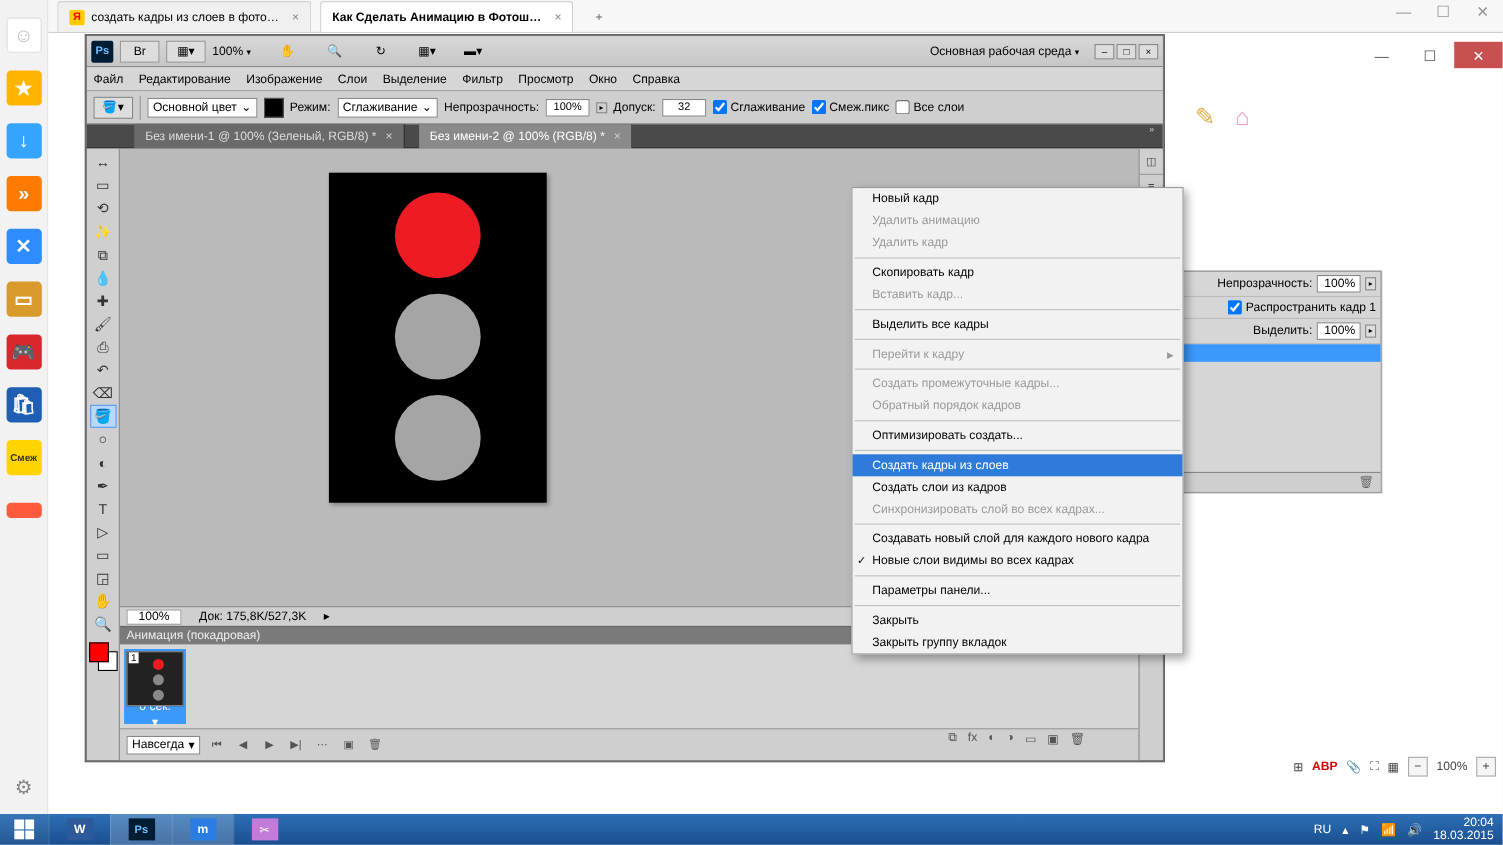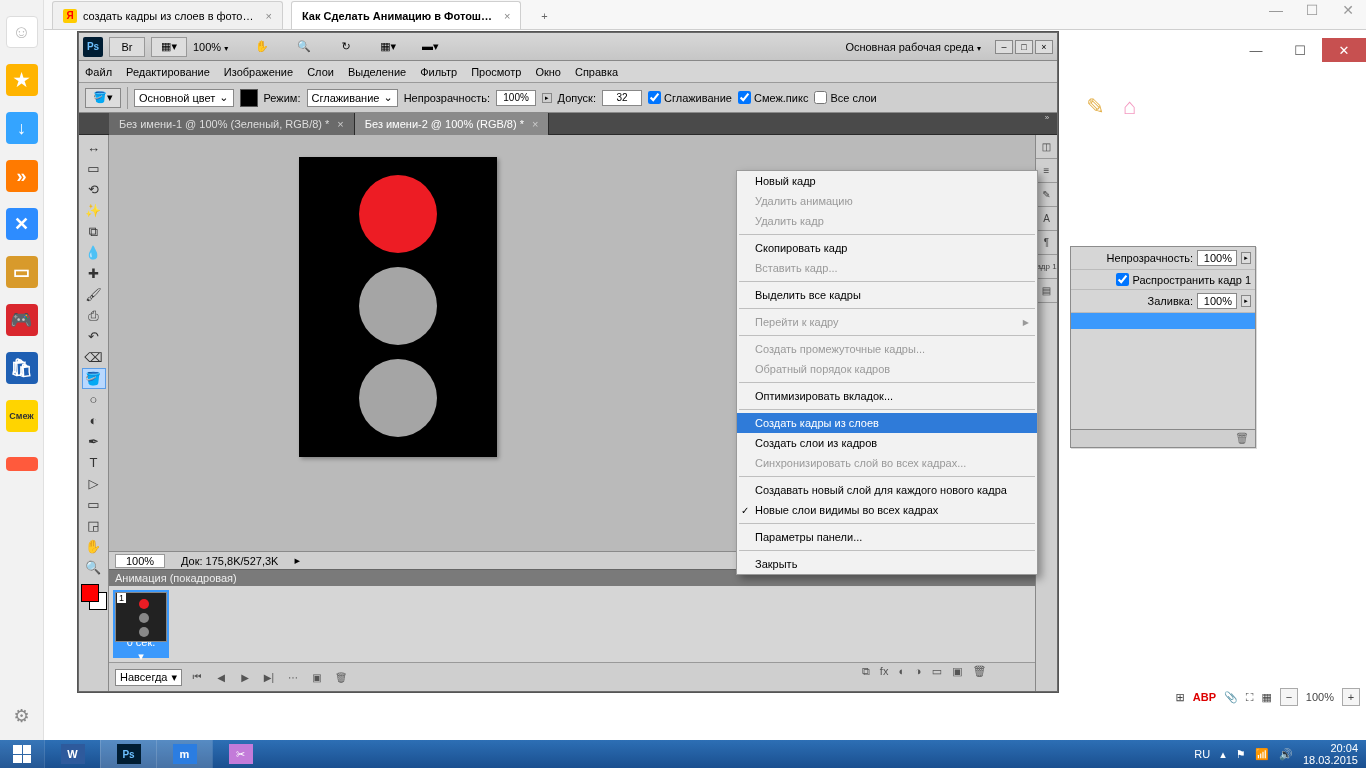--- a/index.html
+++ b/index.html
@@ -56,21 +56,21 @@
 
 .ps-menubar { height: 22px; background: #d6d6d6; border-bottom: 1px solid #9a9a9a; display: flex; align-items: center; padding: 0 6px; gap: 14px; }
 .ps-menubar span { cursor: default; }
 
 .ps-optbar { height: 30px; background: #cfcfcf; border-bottom: 1px solid #8a8a8a; display: flex; align-items: center; padding: 0 6px; gap: 6px; }
 .ps-optbar .sel { border: 1px solid #888; background: #fff; padding: 1px 4px; height: 18px; display: flex; align-items: center; gap: 4px; }
 .ps-optbar .sw { width: 18px; height: 18px; border: 1px solid #555; background: #000; }
 .ps-optbar .chk { display: flex; align-items: center; gap: 3px; }
 .ps-optbar input[type=text] { width: 40px; height: 16px; border: 1px solid #888; font-size: 10px; text-align: center; }
 
-.ps-doc-tabs { height: 22px; background: #4a4a4a; display: flex; align-items: flex-start; border-bottom: 1px solid #2a2a2a; }
+.ps-doc-tabs { height: 22px; background: #4a4a4a; display: flex; align-items: flex-start; border-bottom: 1px solid #2a2a2a; gap: 13px; }
 .ps-doc-tab { height: 22px; padding: 0 10px; display: flex; align-items: center; color: #ddd; font-size: 10px; border-right: 1px solid #2a2a2a; }
 .ps-doc-tab.bg { background: #6a6a6a; }
 .ps-doc-tab.active { background: #8a8a8a; color: #fff; }
 .ps-doc-tab .x { margin-left: 8px; color: #ccc; }
 
 .ps-body { position: relative; height: calc(100% - 28px - 22px - 30px - 22px); display: flex; }
 
 
 .ps-tools { width: 30px; background: #cfcfcf; border-right: 1px solid #8a8a8a; display: flex; flex-direction: column; align-items: center; padding-top: 2px; gap: 0; position: relative; }
 .tool { width: 24px; height: 21px; display: flex; align-items: center; justify-content: center; font-size: 13px; color: #333; border: 1px solid transparent; }
@@ -100,21 +100,21 @@
 .frame .thumb .dot { width: 10px; height: 10px; border-radius: 50%; position: absolute; left: 23px; }
 .frame .fn { position: absolute; left: 1px; top: 0; background: #fff; color: #000; font-size: 9px; padding: 0 2px; }
 .frame .dur { height: 14px; background: #3b99fc; color: #fff; font-size: 9px; display: flex; align-items: center; justify-content: center; gap: 2px; flex-direction: column; }
 .ps-anim-ctrl { height: 32px; background: #cfcfcf; border-top: 1px solid #999; display: flex; align-items: center; padding: 0 6px; gap: 6px; }
 .ps-anim-ctrl .loop { border: 1px solid #888; background: #fff; padding: 1px 4px; display: flex; align-items: center; gap: 4px; font-size: 10px; }
 .pbtn { width: 18px; height: 16px; display: flex; align-items: center; justify-content: center; color: #555; font-size: 10px; }
 .ps-rightcol2 { width: 22px; background: #cfcfcf; border-left: 1px solid #888; display:flex; flex-direction:column; }
 .ps-rightcol2 .chip { height:24px; border-bottom:1px solid #999; display:flex; align-items:center; justify-content:center; font-size:10px; color:#444; }
 
 
-.ctx { position: absolute; left: 692px; top: 140px; width: 302px; background: #f2f2f2; border: 1px solid #9a9a9a; box-shadow: 4px 4px 8px rgba(0,0,0,.35); }
+.ctx { position: absolute; left: 730px; top: 140px; width: 302px; background: #f2f2f2; border: 1px solid #9a9a9a; box-shadow: 4px 4px 8px rgba(0,0,0,.35); }
 .ctx .item { height: 20px; display: flex; align-items: center; padding: 0 18px; color: #000; position: relative; }
 .ctx .item.disabled { color: #9a9a9a; }
 .ctx .item.hi { background: #2f7bd9; color: #fff; }
 .ctx .sep { height: 1px; background: #bfbfbf; margin: 3px 2px; }
 .ctx .sub::after { content: '▶'; position: absolute; right: 8px; font-size: 8px; }
 .ctx .chk::before { content: '✓'; position: absolute; left: 4px; font-size: 10px; }
 
 
 .zoom-widget { position: absolute; right: 6px; bottom: 34px; display: flex; align-items: center; gap: 8px; font-size: 11px; color: #444; }
 .zoom-widget .zbtn { width: 18px; height: 18px; border: 1px solid #aaa; display: flex; align-items: center; justify-content: center; background: #f5f5f5; }
@@ -212,21 +212,21 @@
     <div class="row">
       <span>Непрозрачность:</span>
       <span class="val">100%</span>
       <span class="tri">▸</span>
     </div>
     <div class="row">
       <input type="checkbox" checked="" style="">
       <span>Распространить кадр 1</span>
     </div>
     <div class="row">
-      <span>Заливка:</span>
+      <span>Выделить:</span>
       <span class="val">100%</span>
       <span class="tri">▸</span>
     </div>
     <div class="blue"></div>
     <div class="tall"></div>
     <div class="ft">
       <span style="color:#666">🗑</span>
     </div>
   </div>
 
@@ -416,32 +416,33 @@
       <div class="item">Скопировать кадр</div>
       <div class="item disabled">Вставить кадр...</div>
       <div class="sep"></div>
       <div class="item">Выделить все кадры</div>
       <div class="sep"></div>
       <div class="item disabled sub">Перейти к кадру</div>
       <div class="sep"></div>
       <div class="item disabled">Создать промежуточные кадры...</div>
       <div class="item disabled">Обратный порядок кадров</div>
       <div class="sep"></div>
-      <div class="item">Оптимизировать вкладок...</div>
+      <div class="item">Оптимизировать создать...</div>
       <div class="sep"></div>
       <div class="item hi">Создать кадры из слоев</div>
       <div class="item">Создать слои из кадров</div>
       <div class="item disabled">Синхронизировать слой во всех кадрах...</div>
       <div class="sep"></div>
       <div class="item">Создавать новый слой для каждого нового кадра</div>
       <div class="item chk">Новые слои видимы во всех кадрах</div>
       <div class="sep"></div>
       <div class="item">Параметры панели...</div>
       <div class="sep"></div>
       <div class="item">Закрыть</div>
+      <div class="item">Закрыть группу вкладок</div>
     </div>
 
   <div class="layer-footer-icons">
     <span>⧉</span>
     <span>fx</span>
     <span>◐</span>
     <span>◑</span>
     <span>▭</span>
     <span>▣</span>
     <span>🗑</span>

